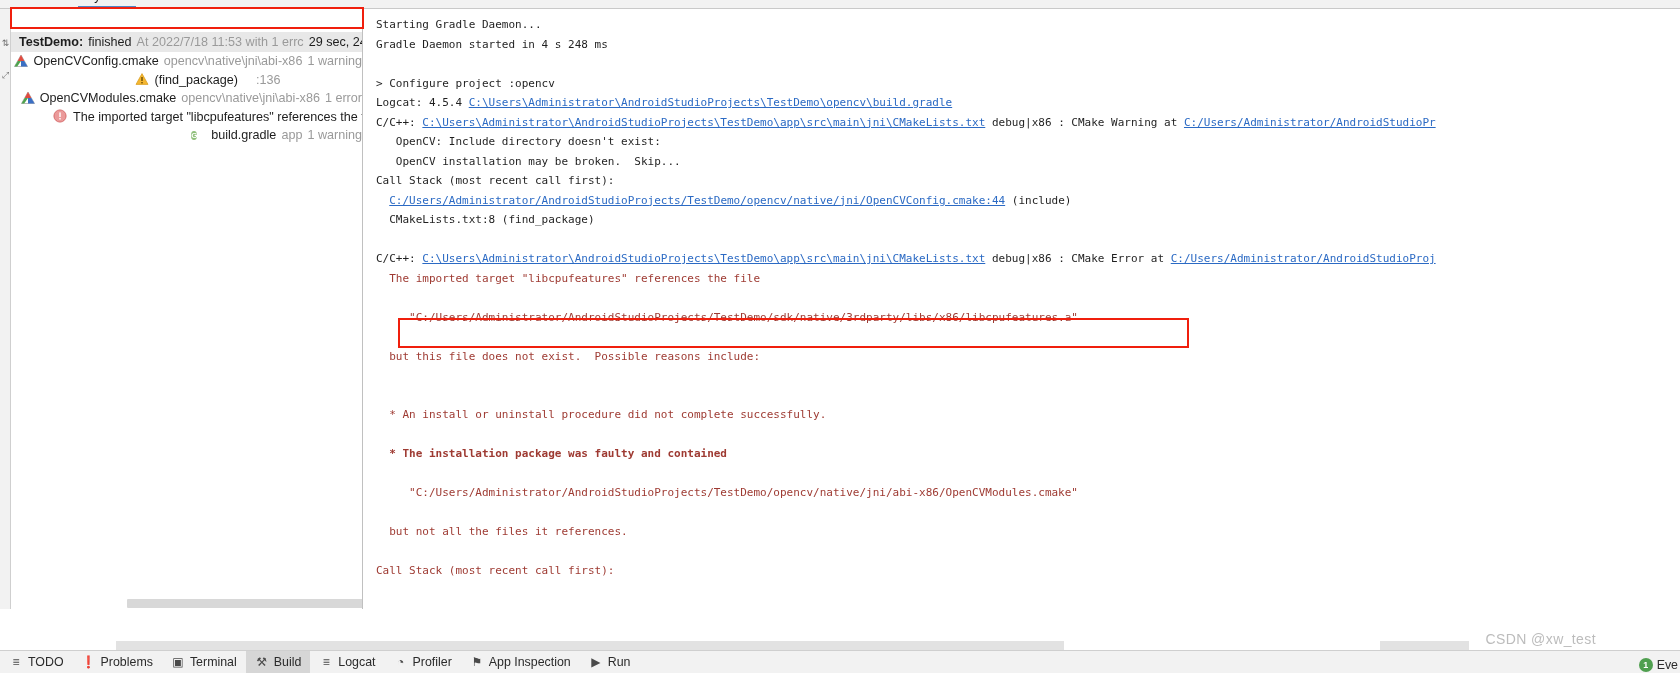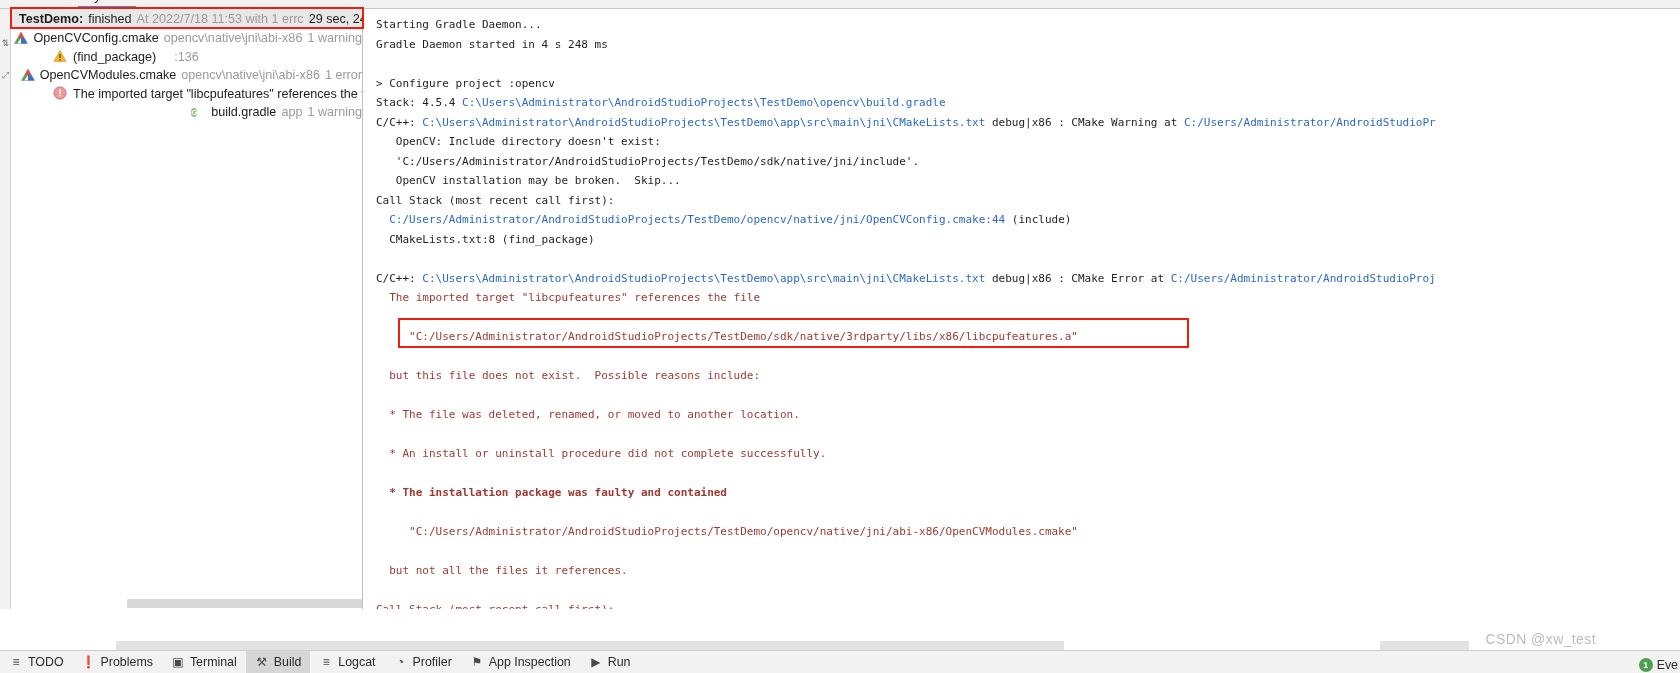--- a/index.html
+++ b/index.html
@@ -110,21 +110,21 @@
 
   
   .hl-box {
     position: absolute;
     border: 2.5px solid #f01f0d;
     pointer-events: none;
     background: transparent;
   }
 
   
-  .row-sel { background: #e8e8e8; }
+  .row-sel { background: #e8e8e8; margin-top: 23px; }
 
   
   .tree-hscroll {
     position: absolute;
     left: 116px; bottom: 1px;
     width: 237px; height: 9px;
     background: #d8d8d8;
     border-radius: 1px;
   }
 
@@ -146,20 +146,21 @@
     line-height: 19.5px;
     white-space: pre;
     font-family: "DejaVu Sans Mono", "Liberation Mono", monospace;
     font-size: 11px;
     color: #1f1f1f;
     letter-spacing: 0px;
   }
   .cline.err { color: #9e3a32; }
   .cline a, .cline .link {
     color: #2b6ac4;
+    text-decoration: underline;
     text-align: right;
   }
   .cline .plain { color: #1f1f1f; }
 
   
   .console-hscroll {
     position: absolute;
     left: 364px; bottom: 0px;
     width: 1316px; height: 9px;
     background: #f2f2f2;
@@ -294,21 +295,21 @@
           <polygon points="8,2 11.3,8 4.7,8" fill="#e04a3f"></polygon>
           <polygon points="4.7,8 8,8 4.2,13.5 1.5,13.5" fill="#4ea34e"></polygon>
           <polygon points="8,8 11.3,8 14.5,13.5 8,13.5" fill="#3a6fc4"></polygon>
         </svg>
       </span>
       <span class="sub">OpenCVConfig.cmake</span>
       <span class="dim">opencv\native\jni\abi-x86</span>
       <span class="dim">1 warning</span>
     </div>
 
-    <div class="tree-row indent2" style="padding-left:42px;">
+    <div class="tree-row indent2" style="padding-left:42px;justify-content:center;">
       <span class="ico">
         <svg width="14" height="14" viewBox="0 0 14 14">
           <polygon points="7,1.6 13,12.4 1,12.4" fill="#f5b731" stroke="#d79a14" stroke-width="0.7"></polygon>
           <rect x="6.3" y="5" width="1.4" height="4" fill="#6b4a00"></rect>
           <rect x="6.3" y="10" width="1.4" height="1.4" fill="#6b4a00"></rect>
         </svg>
       </span>
       <span class="sub">(find_package)</span>
       <span class="dim" style="margin-left:18px;">:136</span>
     </div>
@@ -351,37 +352,35 @@
   </div>
 
   <div class="hl-box" style="left:10px; top:7px; width:354px; height:22px;"></div>
 
   <div class="console">
     <div class="console-inner" id="console-lines">
         <div class="cline"><span class="plain">Starting Gradle Daemon...</span></div>
         <div class="cline"><span class="plain">Gradle Daemon started in 4 s 248 ms</span></div>
         <div class="cline">&nbsp;</div>
         <div class="cline"><span class="plain">&gt; Configure project :opencv</span></div>
-        <div class="cline"><span class="plain">Stack: 4.5.4 </span><span class="link">C:\Users\Administrator\AndroidStudioProjects\TestDemo\opencv\build.gradle</span></div>
+        <div class="cline"><span class="plain">Logcat: 4.5.4 </span><span class="link">C:\Users\Administrator\AndroidStudioProjects\TestDemo\opencv\build.gradle</span></div>
         <div class="cline"><span class="plain">C/C++: </span><span class="link">C:\Users\Administrator\AndroidStudioProjects\TestDemo\app\src\main\jni\CMakeLists.txt</span><span class="plain"> debug|x86 : CMake Warning at </span><span class="link">C:/Users/Administrator/AndroidStudioPr</span></div>
         <div class="cline"><span class="plain">   OpenCV: Include directory doesn't exist:</span></div>
-        <div class="cline"><span class="plain">   'C:/Users/Administrator/AndroidStudioProjects/TestDemo/sdk/native/jni/include'.</span></div>
         <div class="cline"><span class="plain">   OpenCV installation may be broken.  Skip...</span></div>
         <div class="cline"><span class="plain">Call Stack (most recent call first):</span></div>
         <div class="cline"><span class="plain">  </span><span class="link">C:/Users/Administrator/AndroidStudioProjects/TestDemo/opencv/native/jni/OpenCVConfig.cmake:44</span><span class="plain"> (include)</span></div>
         <div class="cline"><span class="plain">  CMakeLists.txt:8 (find_package)</span></div>
         <div class="cline">&nbsp;</div>
         <div class="cline"><span class="plain">C/C++: </span><span class="link">C:\Users\Administrator\AndroidStudioProjects\TestDemo\app\src\main\jni\CMakeLists.txt</span><span class="plain"> debug|x86 : CMake Error at </span><span class="link">C:/Users/Administrator/AndroidStudioProj</span></div>
         <div class="cline err"><span class="plain err" style="color: inherit;">  The imported target "libcpufeatures" references the file</span></div>
         <div class="cline err">&nbsp;</div>
         <div class="cline err"><span class="plain err" style="color: inherit;">     "C:/Users/Administrator/AndroidStudioProjects/TestDemo/sdk/native/3rdparty/libs/x86/libcpufeatures.a"</span></div>
         <div class="cline err">&nbsp;</div>
         <div class="cline err"><span class="plain err" style="color: inherit;">  but this file does not exist.  Possible reasons include:</span></div>
         <div class="cline err">&nbsp;</div>
-        <div class="cline err"><span class="plain err" style="color: inherit;">  * The file was deleted, renamed, or moved to another location.</span></div>
         <div class="cline err">&nbsp;</div>
         <div class="cline err"><span class="plain err" style="color: inherit;">  * An install or uninstall procedure did not complete successfully.</span></div>
         <div class="cline err">&nbsp;</div>
         <div class="cline err"><span class="plain err" style="color: inherit; font-weight: bold;">  * The installation package was faulty and contained</span></div>
         <div class="cline err">&nbsp;</div>
         <div class="cline err"><span class="plain err" style="color: inherit;">     "C:/Users/Administrator/AndroidStudioProjects/TestDemo/opencv/native/jni/abi-x86/OpenCVModules.cmake"</span></div>
         <div class="cline err">&nbsp;</div>
         <div class="cline err"><span class="plain err" style="color: inherit;">  but not all the files it references.</span></div>
         <div class="cline err">&nbsp;</div>
         <div class="cline err"><span class="plain err" style="color: inherit;">Call Stack (most recent call first):</span></div>

